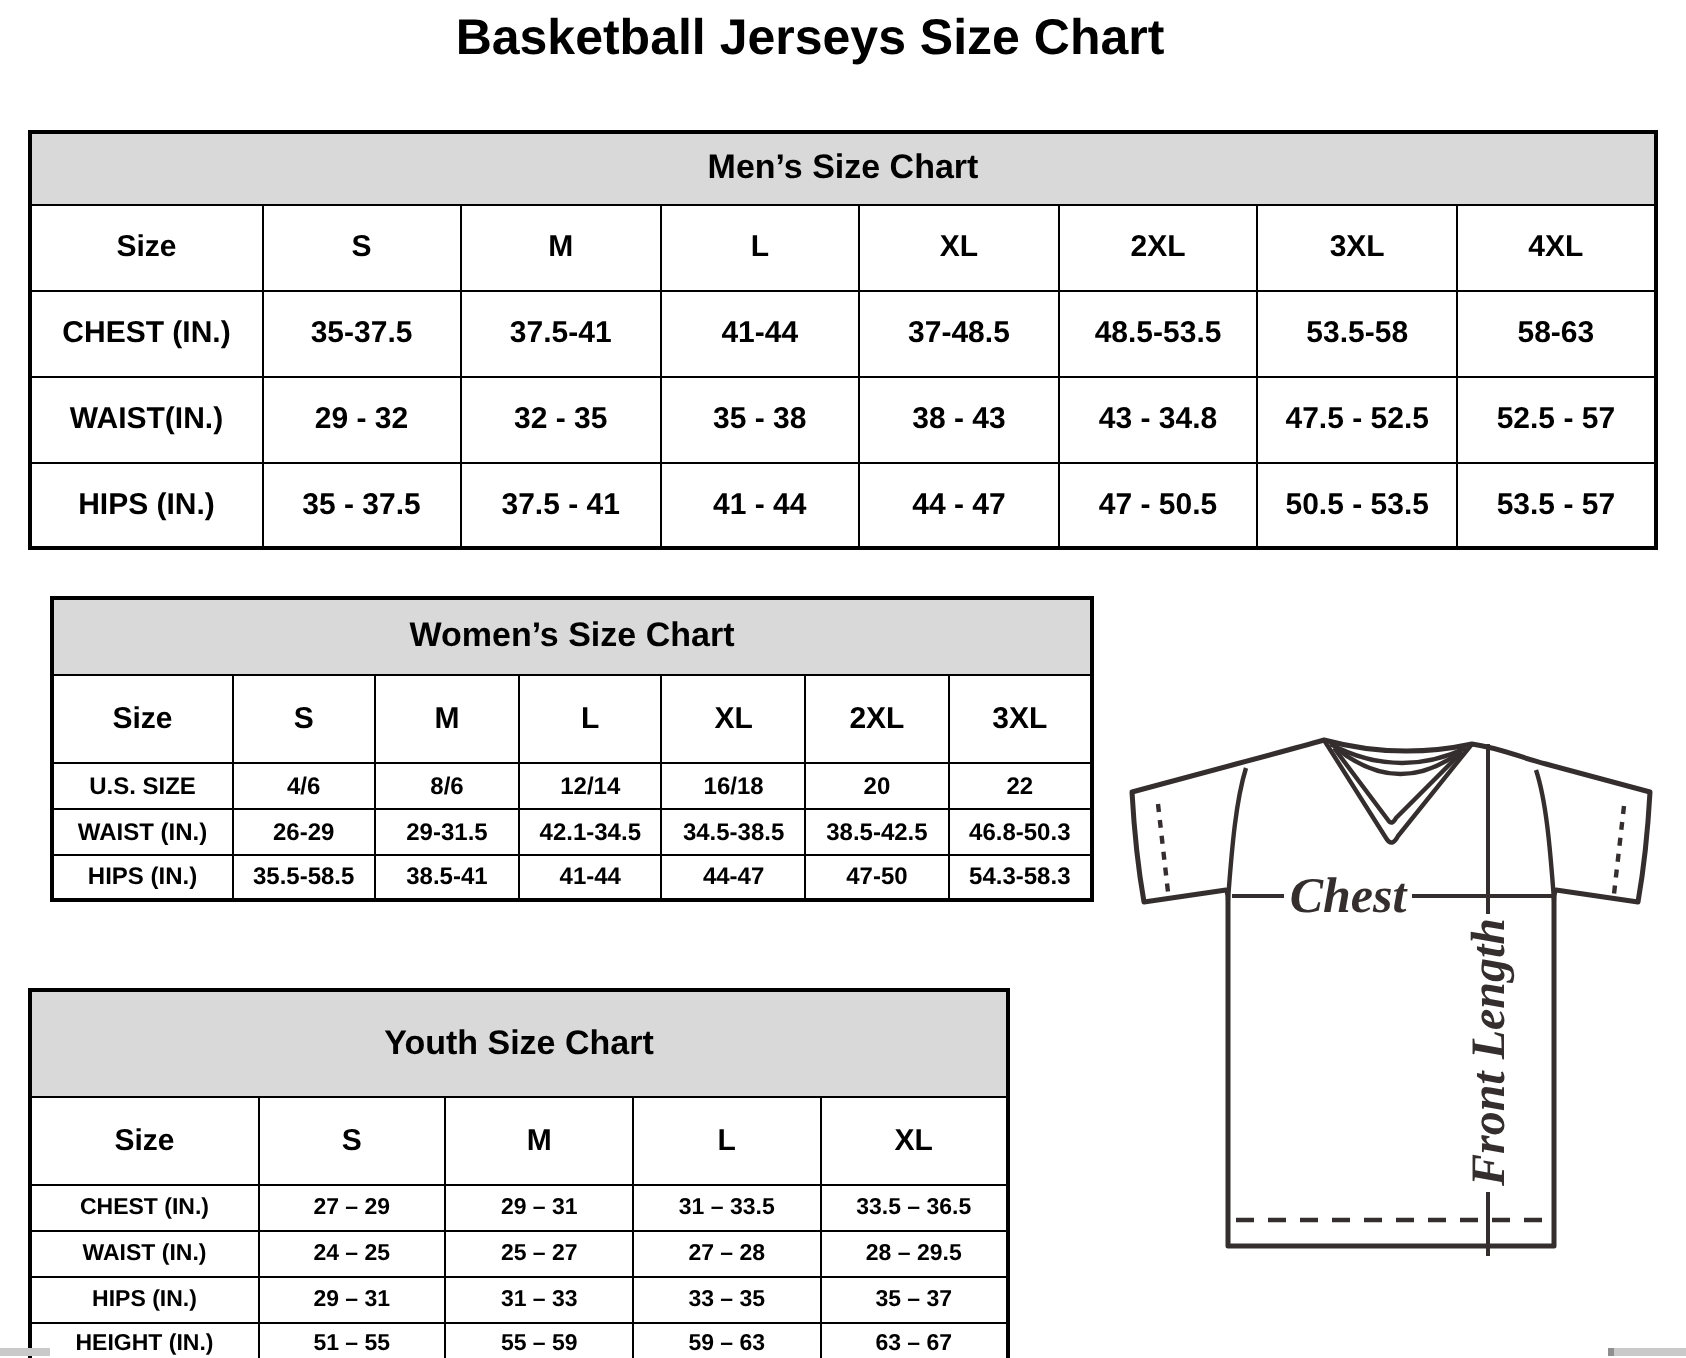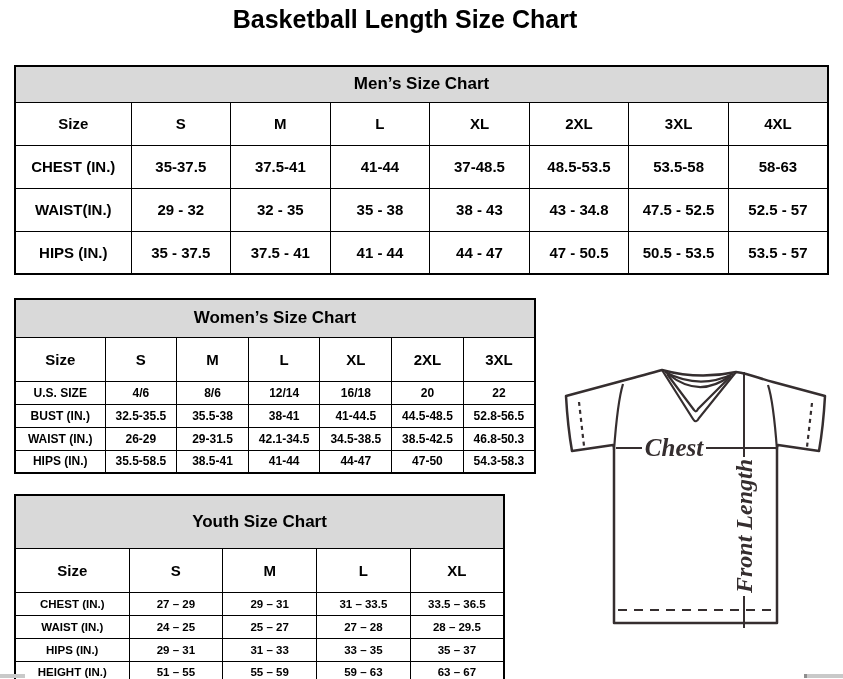--- a/index.html
+++ b/index.html
@@ -24,21 +24,21 @@
     font-weight:bold; white-space:nowrap; overflow:hidden; color:#000;
   }
   .band-row td { background:#d9d9d9; font-size:17px; }
 
   #mens   { left:14px; top:65px;  width:815px; }
   #mens   col.c0 { width:116px; }
   #mens   .band-row td { height:36px; }
   #mens   .size-row td { height:43px; font-size:15px; }
   #mens   .data-row td { height:43px; font-size:15px; }
 
-  #womens { left:14px; top:298px; width:522px; }
+  #womens { left:25px; top:298px; width:522px; }
   #womens col.c0 { width:90px; }
   #womens .band-row td { height:38px; }
   #womens .size-row td { height:44px; font-size:15px; }
   #womens .data-row td { height:23px; font-size:12px; }
 
   #youth  { left:14px; top:494px; width:491px; }
   #youth  col.c0 { width:114px; }
   #youth  .band-row td { height:53px;margin-left:44px; }
   #youth  .size-row td { height:44px; font-size:15px; }
   #youth  .data-row td { height:23px; font-size:11.5px; }
@@ -56,21 +56,21 @@
 
   .sb { position:absolute; height:4px; background:#c9c9c9; }
   .sb-left  { left:0;     top:674px; width:25px; }
   .sb-right { left:804px; top:674px; width:39px; border-left:3px solid #8f8f8f; }
 </style>
 </head>
 <body>
 
 <div class="canvas">
 
-  <h1 class="page-title">Basketball Length Size Chart</h1>
+  <h1 class="page-title">Basketball Jerseys Size Chart</h1>
 
   <table id="mens">
       <colgroup>
         <col class="c0">
         <col>
         <col>
         <col>
         <col>
         <col>
         <col>
@@ -146,29 +146,20 @@
           <td class="hcell">3XL</td>
         </tr>
         <tr class="data-row">
           <td class="label">U.S. SIZE</td>
           <td class="val">4/6</td>
           <td class="val">8/6</td>
           <td class="val">12/14</td>
           <td class="val">16/18</td>
           <td class="val">20</td>
           <td class="val">22</td>
-        </tr>
-        <tr class="data-row">
-          <td class="label">BUST (IN.)</td>
-          <td class="val">32.5-35.5</td>
-          <td class="val">35.5-38</td>
-          <td class="val">38-41</td>
-          <td class="val">41-44.5</td>
-          <td class="val">44.5-48.5</td>
-          <td class="val">52.8-56.5</td>
         </tr>
         <tr class="data-row">
           <td class="label">WAIST (IN.)</td>
           <td class="val">26-29</td>
           <td class="val">29-31.5</td>
           <td class="val">42.1-34.5</td>
           <td class="val">34.5-38.5</td>
           <td class="val">38.5-42.5</td>
           <td class="val">46.8-50.3</td>
         </tr>

